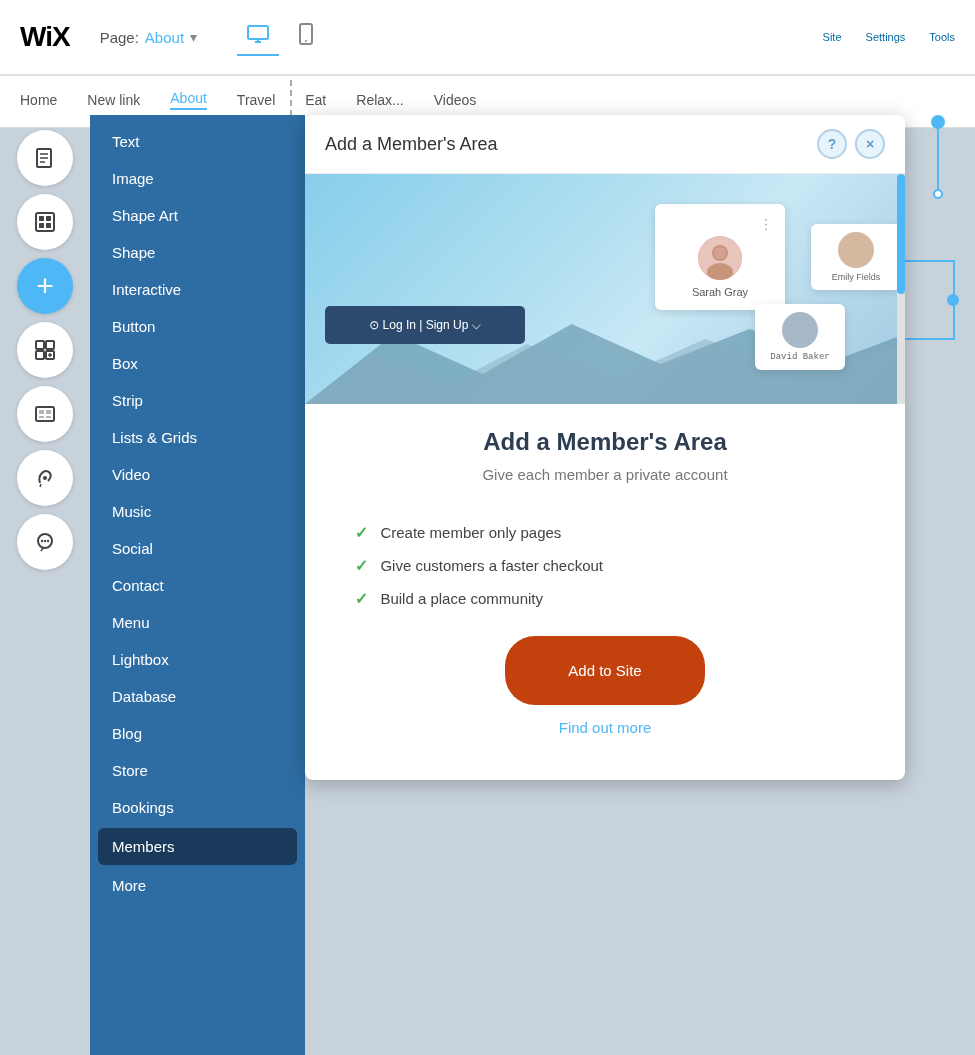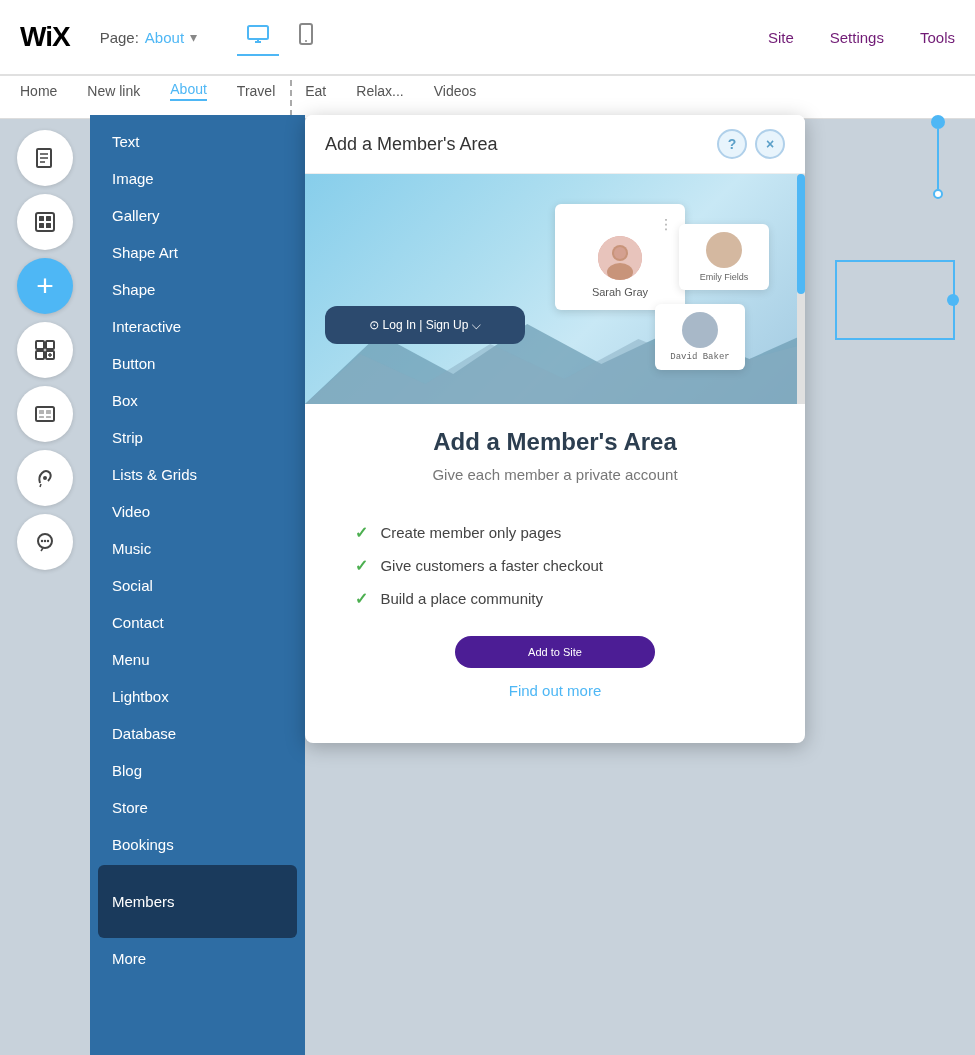--- a/index.html
+++ b/index.html
@@ -52,42 +52,42 @@
       background: none;
       cursor: pointer;
       color: #555;
       font-size: 18px;
       border-bottom: 2px solid transparent;
     }
     .device-btn.active { border-bottom: 2px solid #4eb7f5; color: #4eb7f5; }
     .top-nav-right {
       margin-left: auto;
       display: flex;
-      gap: 36px;
-      align-items: center;
-      font-size: 15px;
-      color: #701a75;
+      gap: 24px;
+      align-items: center;
+      font-size: 11px;
+      color: #0369a1;
     }
     .top-nav-right span { cursor: pointer; }
 
     
     .canvas-area {
       position: absolute;
       top: 60px;
       left: 0;
       right: 0;
       bottom: 0;
       background: #c8d2db;
       overflow: hidden;
     }
 
     
     .website-nav {
       position: absolute;
-      top: 4px;
+      top: 13px;
       left: 0;
       right: 0;
       height: 55px;
       background: #fff;
       display: flex;
       align-items: center;
       padding: 0 20px;
       gap: 30px;
       font-size: 14px;
       color: #555;
@@ -150,29 +150,29 @@
       color: #fff;
       font-size: 15px;
       cursor: pointer;
       display: flex;
       align-items: center;
     }
     .add-panel-item.selected {
       background: #1a3a5c;
       border-radius: 6px;
       margin: 2px 8px;
-      padding: 28px 14px;
+      padding: 10px 14px;
     }
 
     
     .modal-container {
       position: absolute;
       top: 55px;
       left: 305px;
-      width: 500px;
+      width: 600px;
       background: #fff;
       border-radius: 8px;
       box-shadow: 0 4px 20px rgba(0,0,0,0.25);
       z-index: 20;
       overflow: hidden;
     }
 
     
     .modal-header {
       display: flex;
@@ -214,21 +214,21 @@
       position: relative;
       overflow: hidden;
     }
     .preview-login-bar {
       position: absolute;
       bottom: 60px;
       left: 20px;
       width: 200px;
       height: 38px;
       background: #2c4a6e;
-      border-radius: 12px;
+      border-radius: 5px;
       display: flex;
       align-items: center;
       justify-content: center;
       color: #fff;
       font-size: 13px;
     }
     .preview-card {
       position: absolute;
       top: 30px;
       right: 120px;
@@ -249,21 +249,21 @@
       overflow: hidden;
       display: flex;
       align-items: center;
       justify-content: center;
       font-size: 20px;
     }
     .preview-avatar-name { text-align: center; font-size: 11px; color: #555; }
     .preview-card2 {
       position: absolute;
       top: 50px;
-      right: 36px;
+      right: 4px;
       width: 90px;
       background: #fff;
       border-radius: 6px;
       padding: 8px;
       box-shadow: 0 2px 8px rgba(0,0,0,0.12);
     }
     .preview-avatar2 {
       width: 36px;
       height: 36px;
       border-radius: 50%;
@@ -327,26 +327,26 @@
       font-size: 15px;
       color: #444;
     }
     .check-icon {
       color: #4caf50;
       font-size: 16px;
       font-weight: bold;
       flex-shrink: 0;
     }
     .add-to-site-btn {
-      background: #4c1d95;
+      background: #c2410c;
       color: #fff;
       border: none;
       border-radius: 30px;
-      padding: 10px 50px;
-      font-size: 11px;
+      padding: 26px 50px;
+      font-size: 15px;
       cursor: pointer;
       margin-bottom: 14px;
       display: block;
       margin-left: auto;
       margin-right: auto;
       min-width: 200px;
     }
     .find-out-more-link {
       color: #4eb7f5;
       font-size: 15px;
@@ -567,21 +567,20 @@
         <circle cx="11" cy="10" r="1.2" fill="#444"></circle>
         <circle cx="14" cy="10" r="1.2" fill="#444"></circle>
         <line x1="9" y1="17" x2="7" y2="20" stroke="#444" stroke-width="1.5"></line>
       </svg>
     </button>
   </div>
 
   <div class="add-panel">
     <div class="add-panel-item">Text</div>
     <div class="add-panel-item">Image</div>
-    <div class="add-panel-item">Gallery</div>
     <div class="add-panel-item">Shape Art</div>
     <div class="add-panel-item">Shape</div>
     <div class="add-panel-item">Interactive</div>
     <div class="add-panel-item">Button</div>
     <div class="add-panel-item">Box</div>
     <div class="add-panel-item">Strip</div>
     <div class="add-panel-item">Lists &amp; Grids</div>
     <div class="add-panel-item">Video</div>
     <div class="add-panel-item">Music</div>
     <div class="add-panel-item">Social</div>

